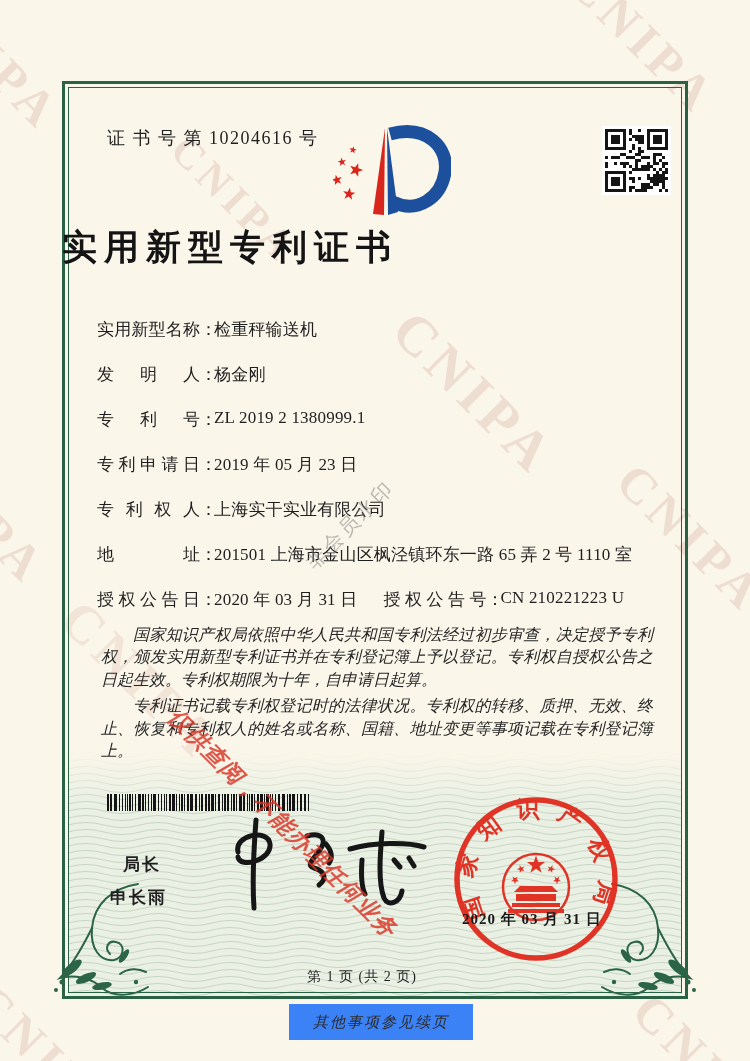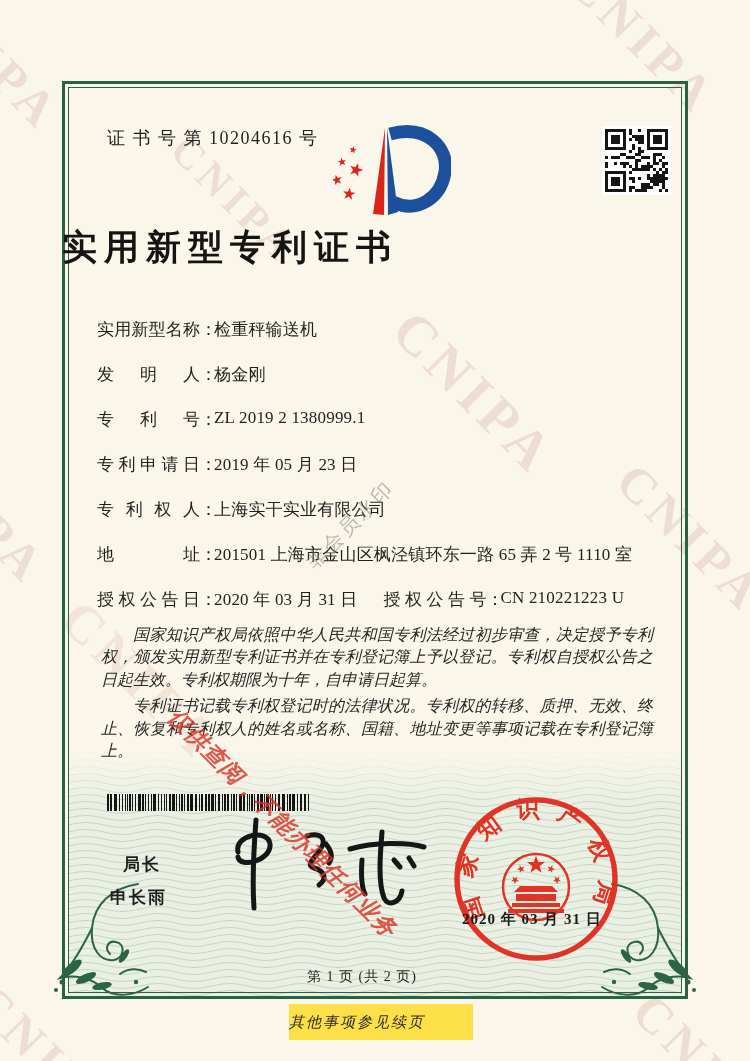--- a/index.html
+++ b/index.html
@@ -59,22 +59,22 @@
   .barcode{position:absolute;left:107px;top:794px;width:205px;height:17px;z-index:3;}
   .signer{position:absolute;left:110px;z-index:3;font-size:17px;font-weight:600;letter-spacing:2px;}
   .signer-title{top:853px;margin-left:13px;}
   .signer-name{top:886px;}
   .signature{position:absolute;left:212px;top:808px;width:220px;height:110px;z-index:4;}
   .seal{position:absolute;left:450px;top:793px;width:172px;height:172px;z-index:4;opacity:0.95;}
   .seal-date{position:absolute;left:462px;top:910px;width:170px;font-size:15px;font-weight:600;
     letter-spacing:1px;color:#1a1a1a;z-index:5;white-space:nowrap;}
   .page-num{position:absolute;left:62px;top:968px;width:600px;text-align:center;font-size:14px;z-index:3;letter-spacing:1px;}
   .footer-note{
-    position:absolute;left:289px;top:1004px;width:184px;height:36px;background:#fde047;
-    text-align:left;line-height:36px;font-size:15px;font-style:italic;letter-spacing:2px;
+    position:absolute;left:289px;top:1004px;width:184px;height:36px;background:#3b82f6;
+    text-align:center;line-height:36px;font-size:15px;font-style:italic;letter-spacing:2px;
     color:#2b2b2b;z-index:3;
   }
 </style>
 </head>
 <body>
 
 <div class="page">
 
   <div class="band">
     <svg id="waves-svg" width="614" height="247" viewBox="0 0 614 247" preserveAspectRatio="none">

